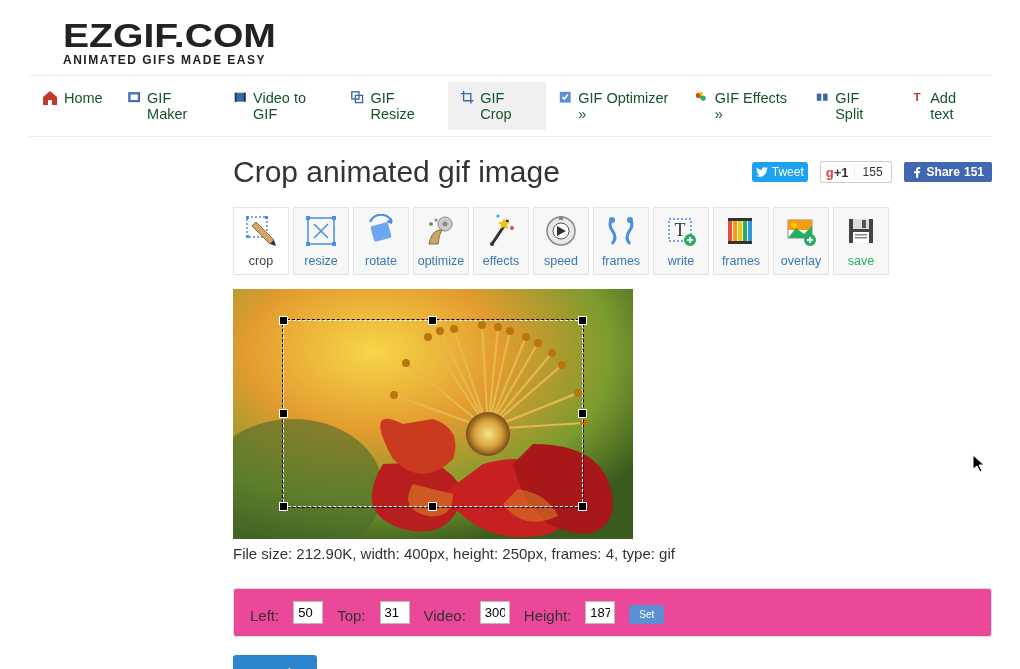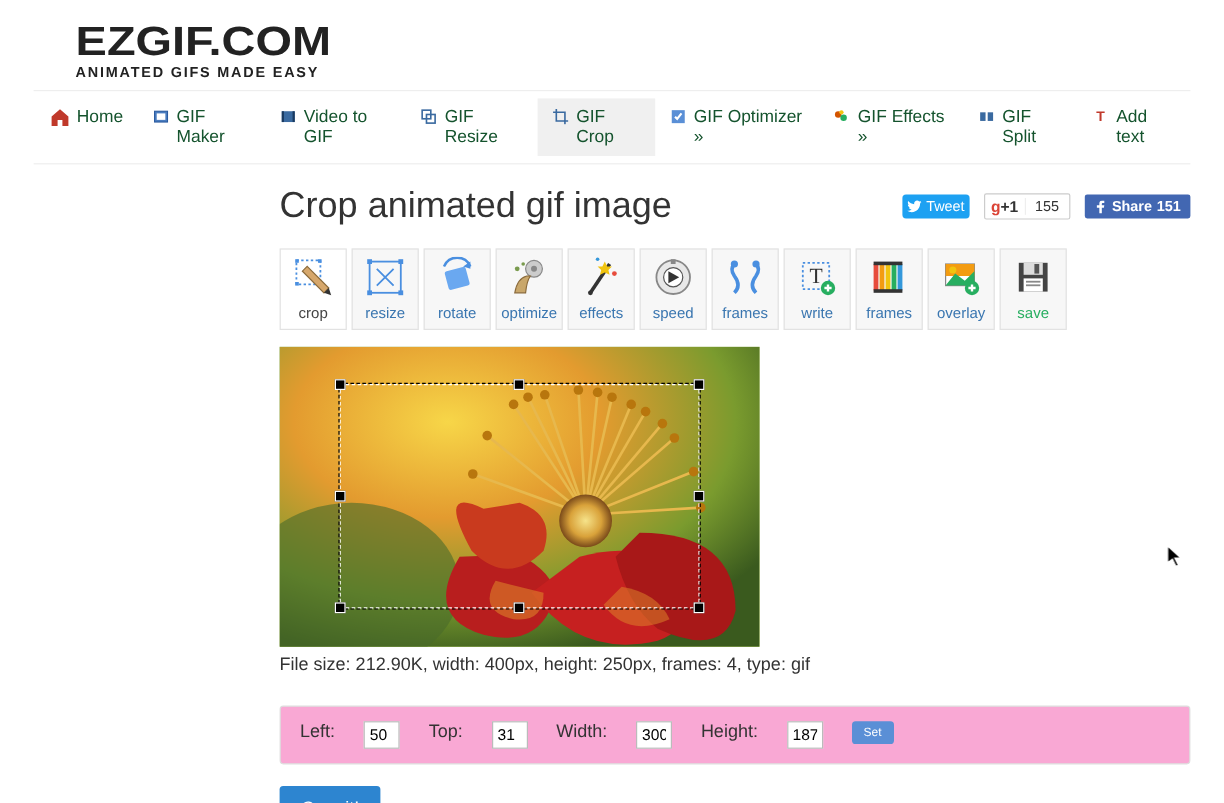--- a/index.html
+++ b/index.html
@@ -31,21 +31,21 @@
 .handle { position: absolute; width: 9px; height: 9px; background: #000; border: 1px solid #fff; }
 .handle.nw { left: -5px; top: -5px; }
 .handle.n { left: 50%; top: -5px; margin-left: -5px; }
 .handle.ne { right: -5px; top: -5px; }
 .handle.w { left: -5px; top: 50%; margin-top: -5px; }
 .handle.e { right: -5px; top: 50%; margin-top: -5px; }
 .handle.sw { left: -5px; bottom: -5px; }
 .handle.s { left: 50%; bottom: -5px; margin-left: -5px; }
 .handle.se { right: -5px; bottom: -5px; }
 .info-line { font-size: 15px; color: #333; margin-bottom: 26px; }
-.coord-panel { border: 1px solid #ddd; background: #f9a8d4; padding: 12px 16px; border-radius: 3px; display: flex; gap: 24px; align-items: flex-start; margin-bottom: 18px; }
+.coord-panel { border: 1px solid #ddd; background: #ec4899; padding: 12px 16px; border-radius: 3px; display: flex; gap: 14px; align-items: flex-end; margin-bottom: 18px; }
 .coord-panel label { font-size: 15px; }
 .coord-panel input { width: 30px; padding: 3px 4px; border: 1px solid #bbb; font-size: 13px; }
 .set-btn { background: #5a8fd6; color: #fff; border: none; padding: 4px 10px; border-radius: 3px; font-size: 10px; cursor: pointer; }
 .crop-btn { background: #2d85d0; color: #fff; border: none; padding: 10px 18px; border-radius: 3px; font-size: 15px; cursor: pointer; }
 .cursor { position: fixed; width: 14px; height: 18px; }
 </style>
 </head>
 <body>
 
 <div class="container">
@@ -351,21 +351,21 @@
       </div>
     </div>
 
     <div class="info-line">File size: 212.90K, width: 400px, height: 250px, frames: 4, type: gif</div>
 
     <div class="coord-panel">
       <label>Left:</label>
       <input type="text" value="50" style="">
       <label>Top:</label>
       <input type="text" value="31" style="">
-      <label>Width:</label>
+      <label>Video:</label>
       <input type="text" value="300" style="">
       <label>Height:</label>
       <input type="text" value="187" style="">
       <button class="set-btn">Set</button>
     </div>
 
     <button class="crop-btn">Crop it!</button>
   </div>
 </div>
 

